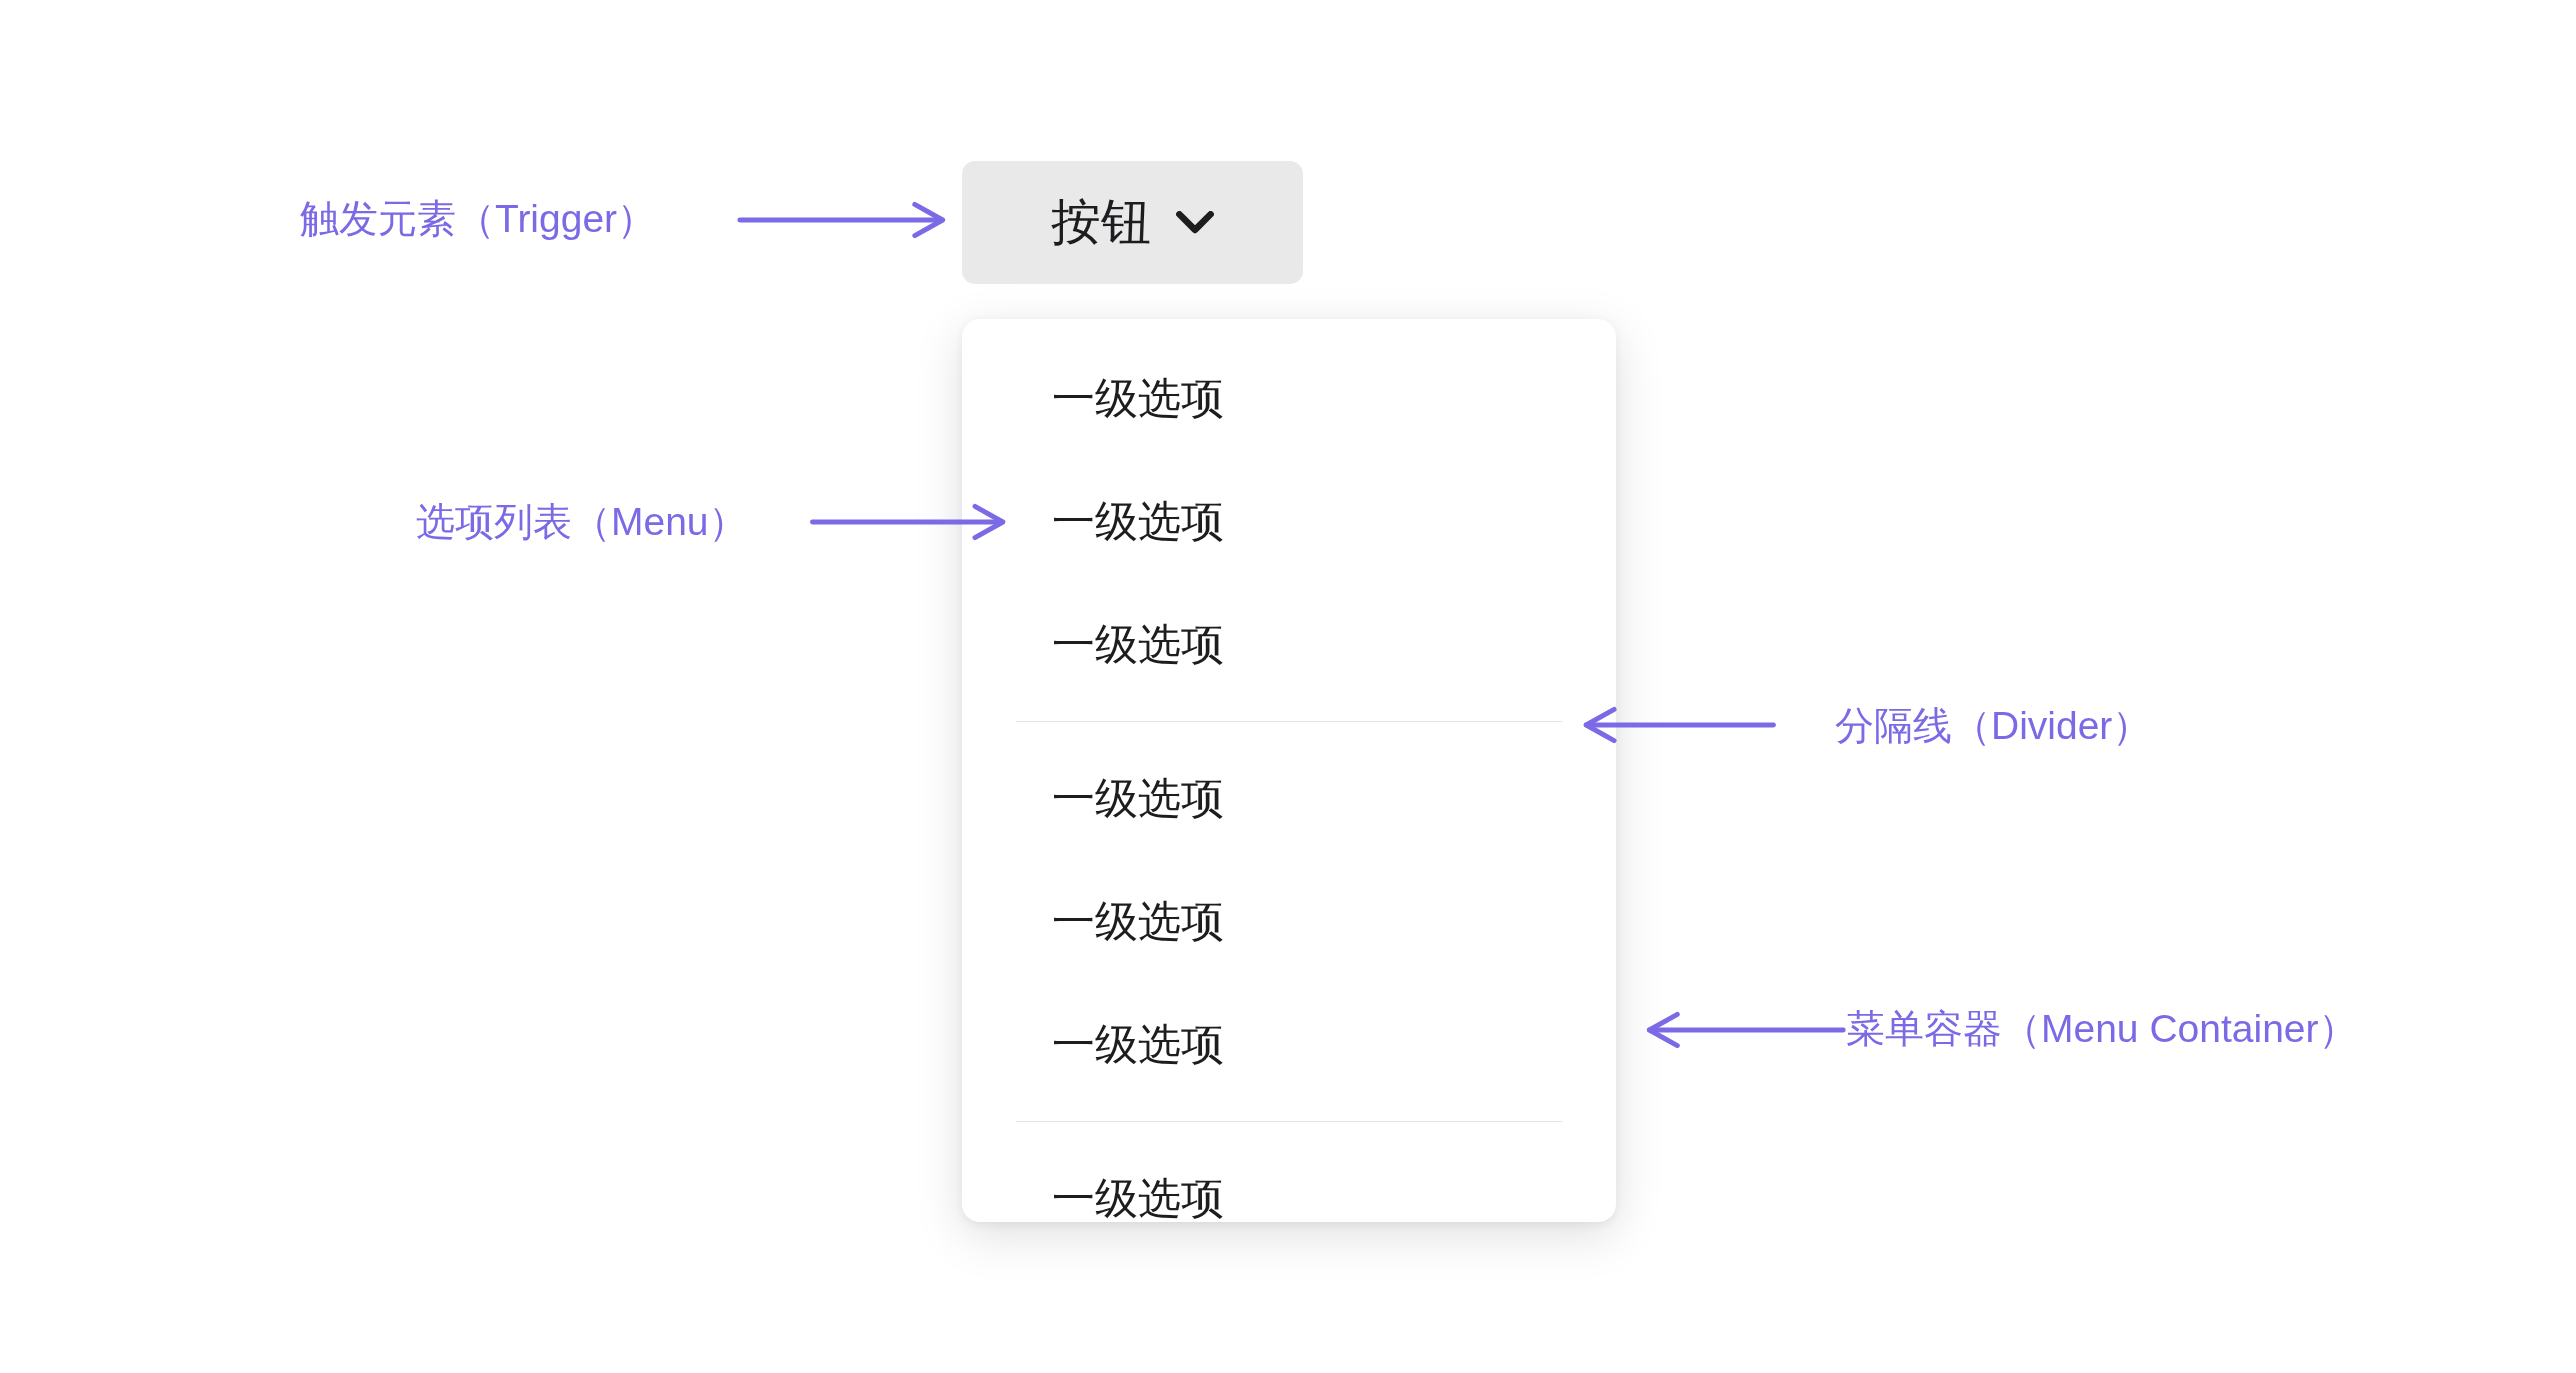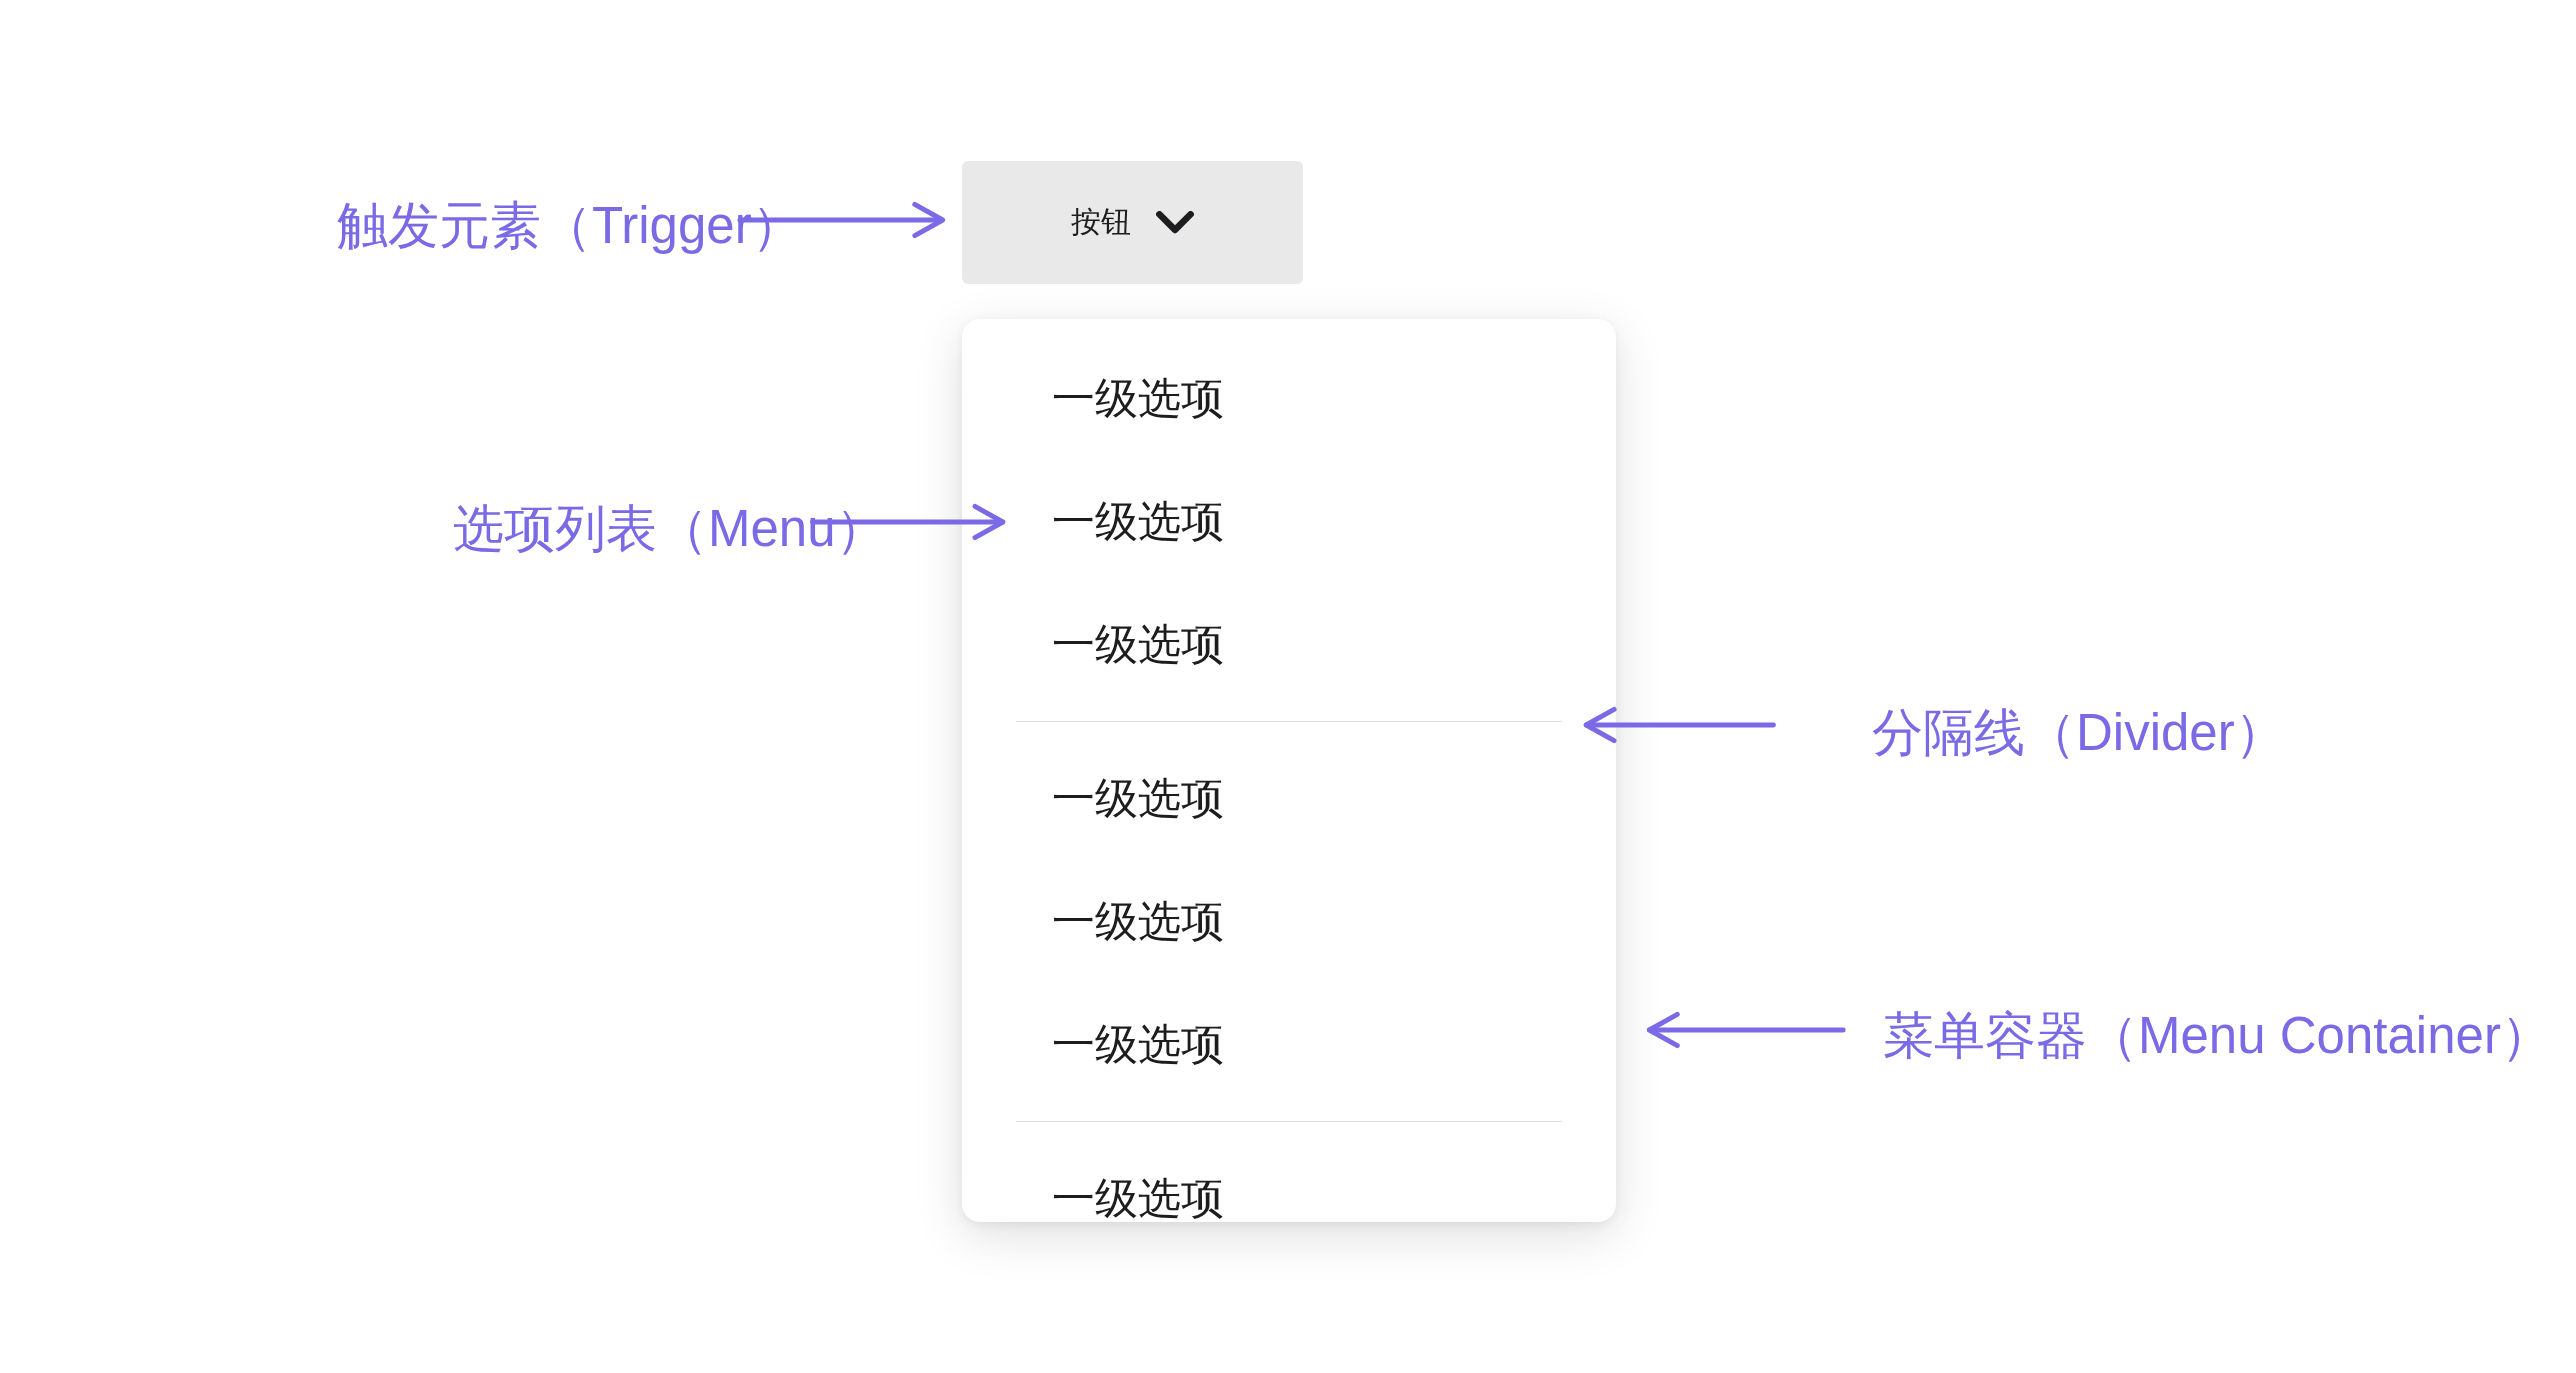--- a/index.html
+++ b/index.html
@@ -19,25 +19,25 @@
     position:relative;
     overflow:hidden;
   }
   
   .trigger-button{
     position:absolute;
     left:962px;top:161px;
     width:341px;height:123px;
     background:var(--button-bg);
     border:none;
-    border-radius:6px;
+    border-radius:13px;
     display:flex;align-items:center;justify-content:center;
     gap:25px;
     font-family:inherit;
-    font-size:30px;font-weight:500;
+    font-size:50px;font-weight:500;
     color:var(--text);
     cursor:pointer;
     padding:0;
   }
   .chevron{display:flex;align-items:center;}
   .chevron svg{display:block;}
   
   .menu{
     position:absolute;
     left:962px;top:319px;
@@ -58,26 +58,25 @@
     cursor:pointer;
   }
   .menu-divider{
     height:0;
     border-top:1.6px solid var(--divider);
     margin:15px 54px;
   }
   
   .annotation{
     position:absolute;
-    font-size:51px;
+    font-size:39px;
     line-height:1.1;
     color:var(--accent);
     white-space:nowrap;
     z-index:2;
-    margin-left:37px;
   }
   .arrow{
     position:absolute;
     color:var(--accent);
     z-index:2;
   }
   .arrow svg{display:block;}
 </style>
 </head>
 <body>

